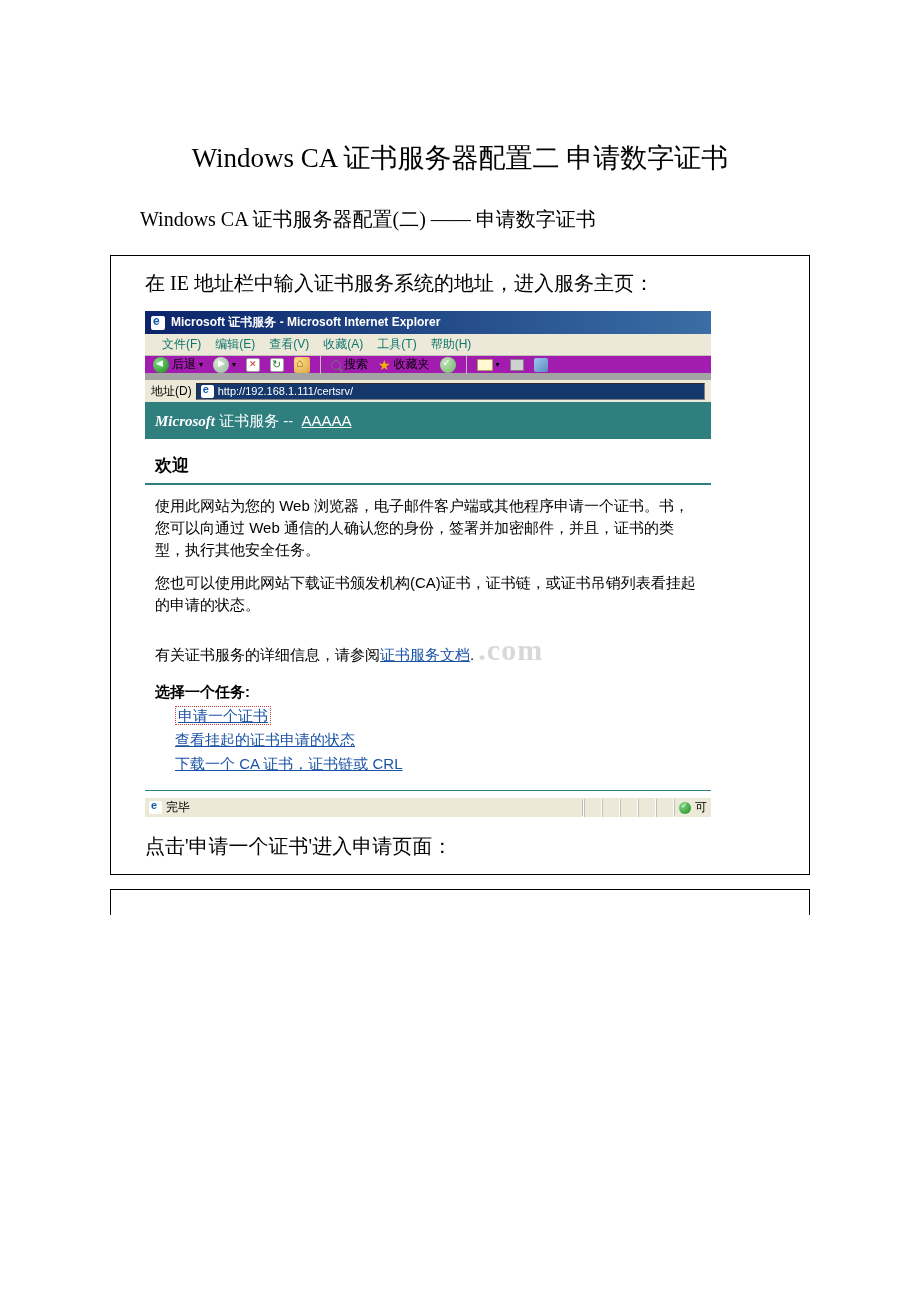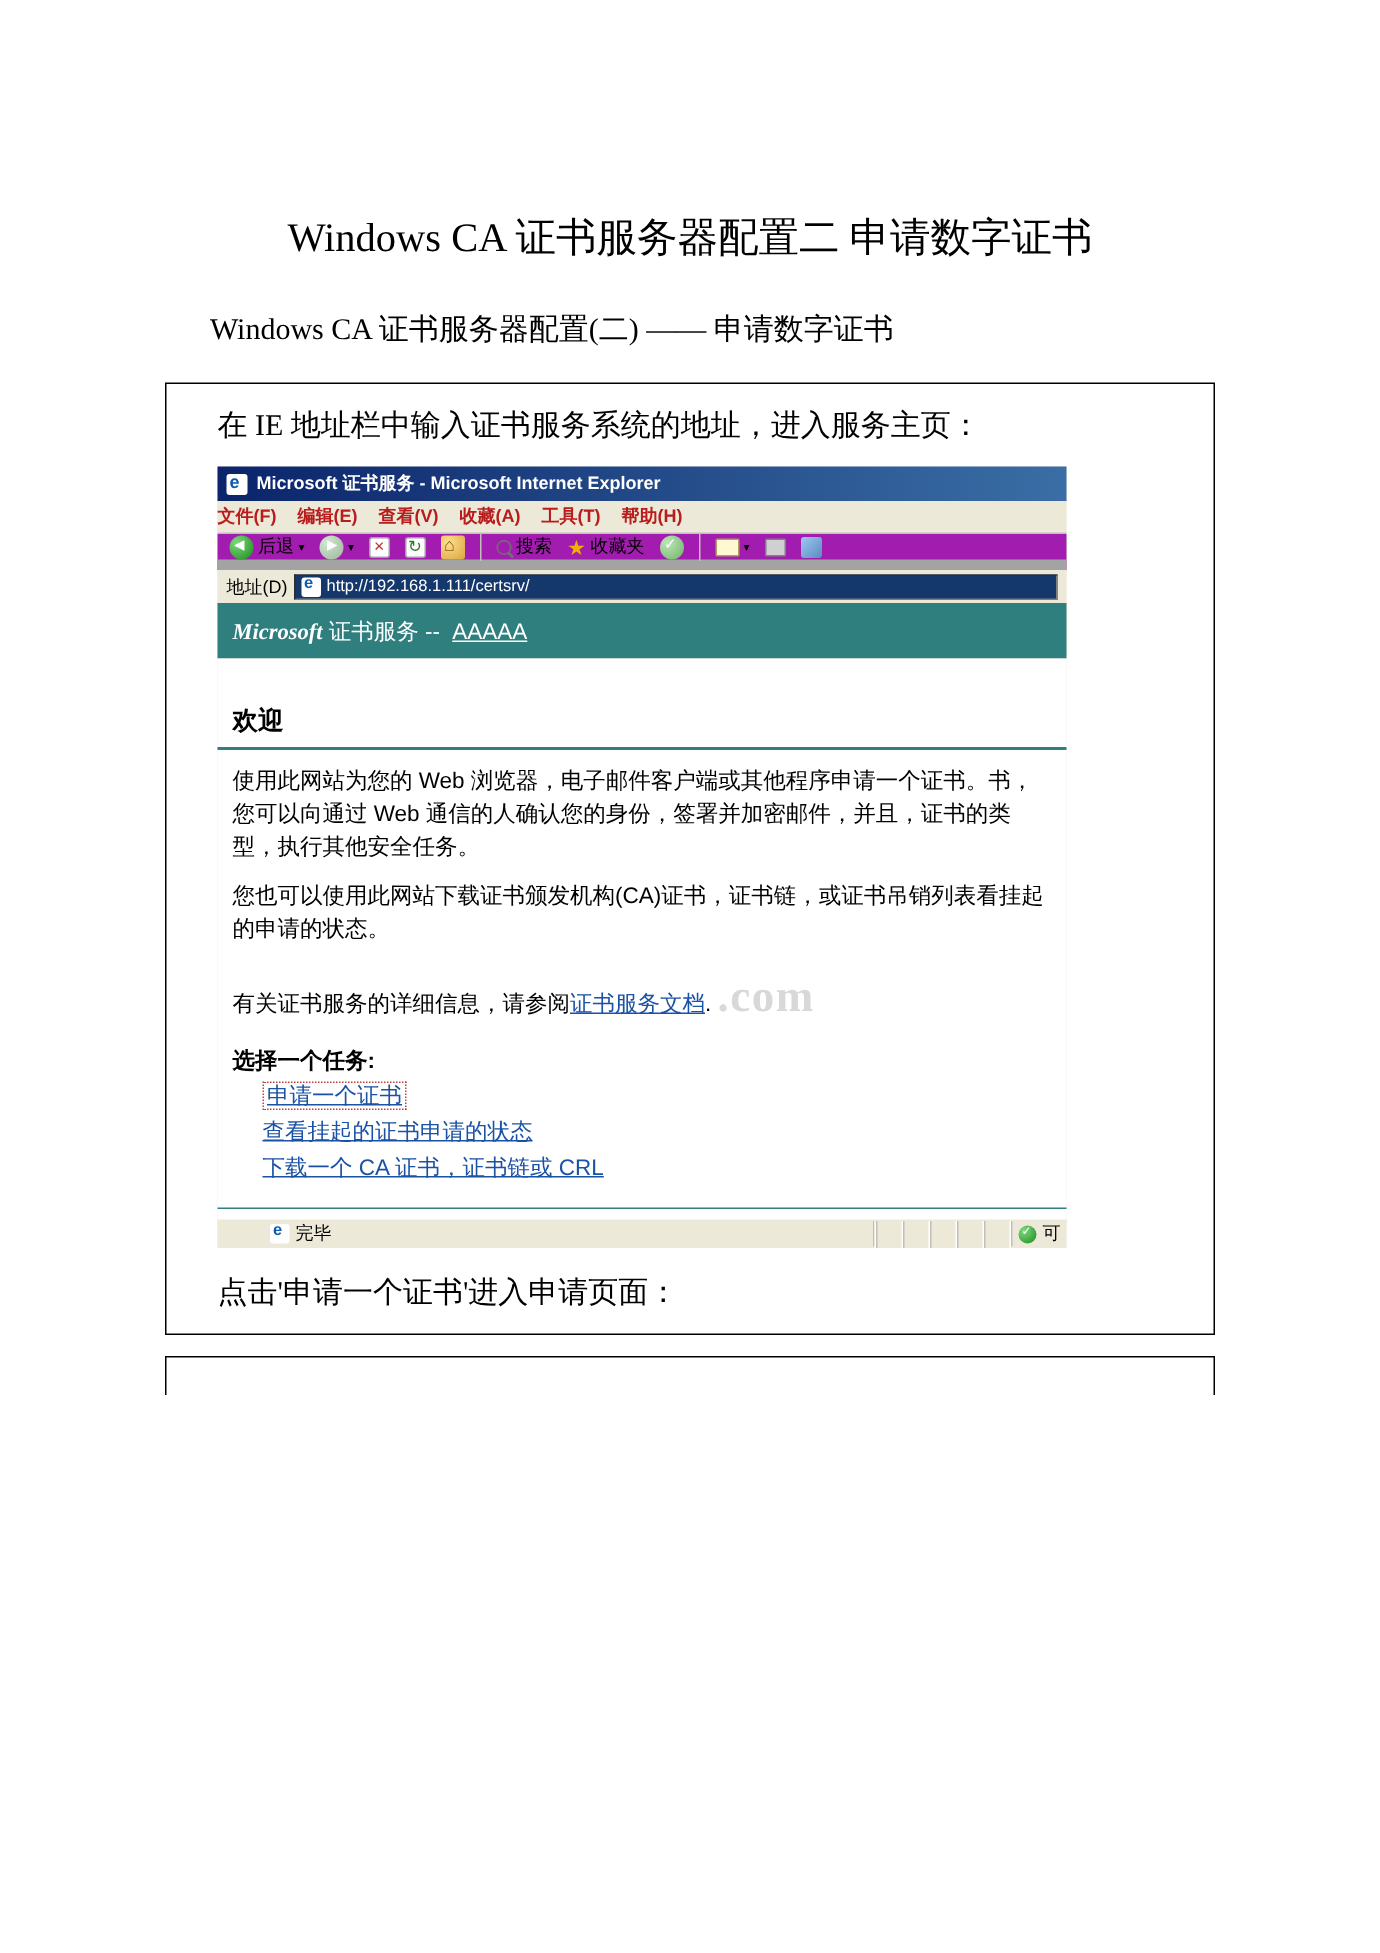--- a/index.html
+++ b/index.html
@@ -54,25 +54,24 @@
   .titlebar .ie-icon {
     width: 14px; height: 14px; background: #fff; border-radius: 2px;
     display: inline-block; position: relative;
   }
   .titlebar .ie-icon::after {
     content: "e"; position: absolute; left: 2px; top: -2px; color: #0b5cab; font-weight: bold; font-size: 12px;
   }
   .menubar {
     background: #ece9d8;
     border-bottom: 1px solid #c0c0b8;
-    padding: 2px 0;
+    padding: 2px 17px;
     display: flex;
     gap: 14px;
-    color: #b91c1c;
-    font-weight: bold;
+    color: #0f766e;
   }
   .toolbar {
     background: #a21caf;
     border-bottom: 7px solid #a3a3a3;
     padding: 2px 6px;
     display: flex;
     align-items: center;
     gap: 6px;
     height: 24px;
   }
@@ -126,21 +125,21 @@
   .certsrv-header {
     background: #2f7f7f;
     color: #fff;
     padding: 10px 10px 8px 10px;
     font-size: 15px;
   }
   .certsrv-header .ms { font-style: italic; font-weight: bold; font-family: "Times New Roman", serif; }
   .certsrv-header .ca-name { text-decoration: underline; margin-left: 4px; }
   .page-content {
     background: #ffffff;
-    padding: 16px 0 6px 0;
+    padding: 1px 0 6px 0;
   }
   .welcome {
     font-family: "SimSun", sans-serif;
     font-size: 17px;
     font-weight: bold;
     padding: 14px 10px 6px 10px;
   }
   .hr-teal { height: 2px; background: #2f7f7f; margin: 0 0 10px 0; }
   .body-para {
     font-family: "SimSun", sans-serif;
@@ -172,21 +171,20 @@
   .task-list a { color: #1a52a5; text-decoration: underline; }
   .task-list a.boxed { border: 1px dotted #c04040; padding: 0 2px; }
   .hr-thin { height: 1px; background: #2f7f7f; margin: 8px 0 0 0; }
   .statusbar {
     background: #ece9d8;
     border-top: 1px solid #fff;
     height: 20px;
     display: flex;
     align-items: center;
     font-size: 12px;
-    padding-left: 31px;
   }
   .statusbar .done-seg {
     flex: 1;
     display: flex;
     align-items: center;
     gap: 4px;
     padding-left: 4px;
     border-right: 1px solid #c0c0b8;
   }
   .statusbar .mini-ie { width: 13px; height: 13px; background:#fff; border-radius:2px; position:relative; }

